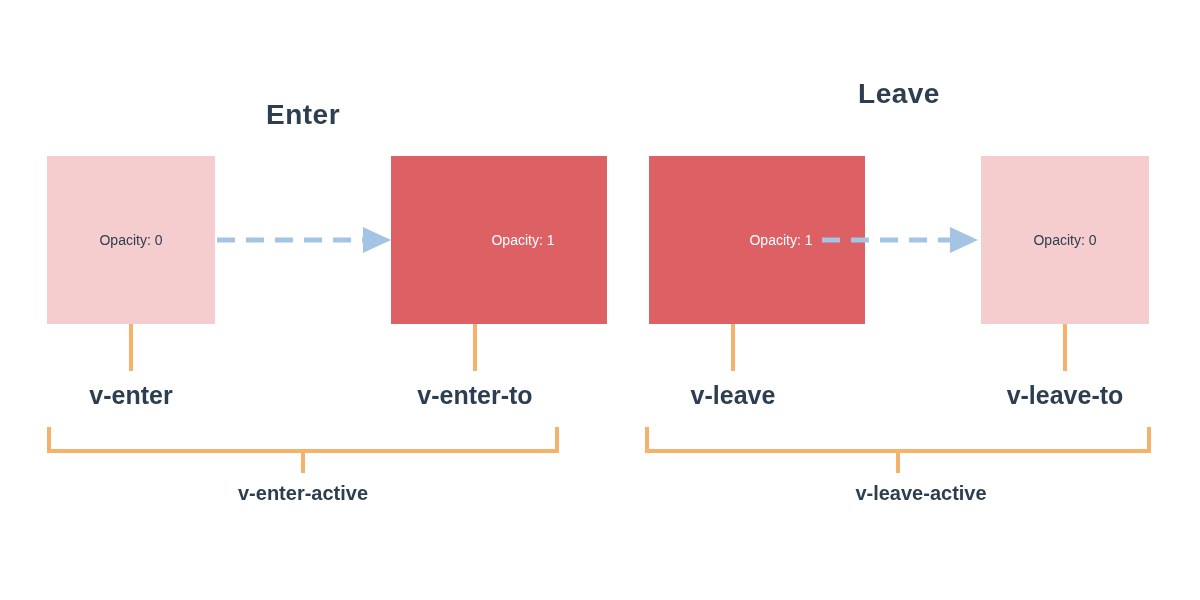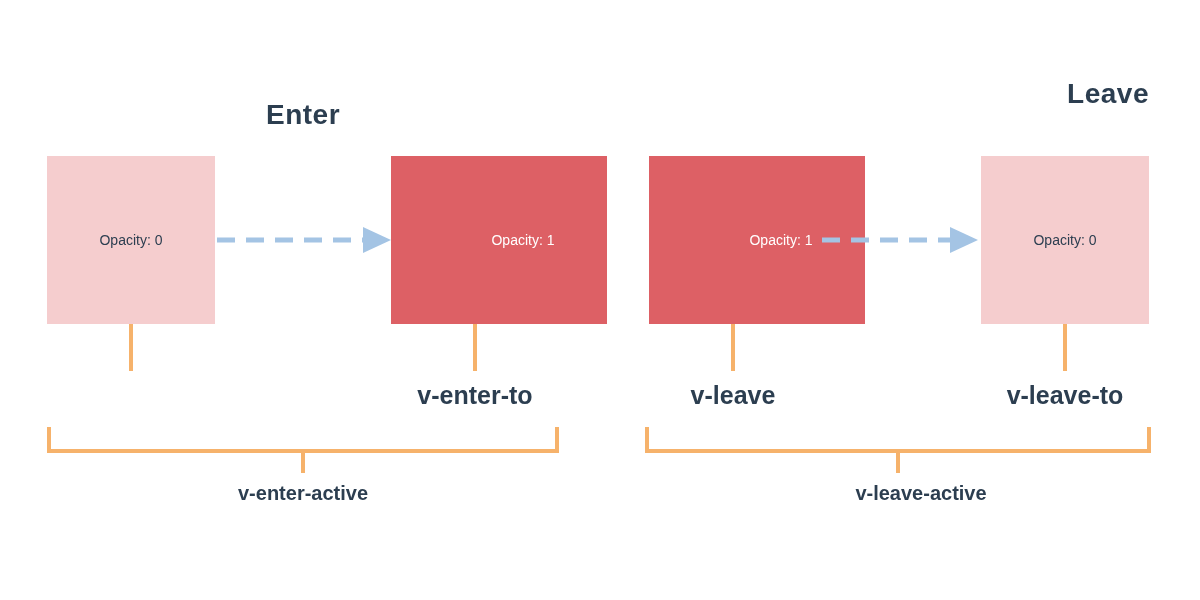--- a/index.html
+++ b/index.html
@@ -82,21 +82,21 @@
   .enter-arrow      { left: 217px; }
   .enter-conn-start { left: 129px; }
   .enter-conn-end   { left: 473px; }
   .enter-label-start{ left: 47px;  width: 168px; }
   .enter-label-end  { left: 391px; width: 168px; }
   .enter-bracket    { left: 47px;  width: 512px; }
   .enter-tick       { left: 301px; }
   .enter-active     { left: 47px;  width: 512px; }
 
   
-  .leave-title      { left: 649px; width: 500px; text-align: right; }
+  .leave-title      { left: 649px; width: 500px; }
   .leave-box-start  { left: 649px; }
   .leave-box-end    { left: 981px; }
   .leave-arrow      { left: 822px; }
   .leave-conn-start { left: 731px; }
   .leave-conn-end   { left: 1063px; }
   .leave-label-start{ left: 649px; width: 168px; }
   .leave-label-end  { left: 981px; width: 168px; }
   .leave-bracket    { left: 645px; width: 506px; }
   .leave-tick       { left: 896px; }
   .leave-active     { left: 668px; width: 506px; }
@@ -117,20 +117,21 @@
     <polygon class="arrow-head" points="146,0 174,13 146,26"></polygon>
   </svg>
 
   <div class="box red enter-box-end">
     <span>Opacity: 1</span>
   </div>
 
   <div class="connector enter-conn-start"></div>
   <div class="connector enter-conn-end"></div>
 
+  <div class="state-label enter-label-start">v-enter</div>
   <div class="state-label enter-label-end">v-enter-to</div>
 
   <div class="bracket enter-bracket"></div>
   <div class="bracket-tick enter-tick"></div>
 
   <div class="active-label enter-active">v-enter-active</div>
 
   <div class="section-title leave-title">Leave</div>
 
   <div class="box red leave-box-start">

